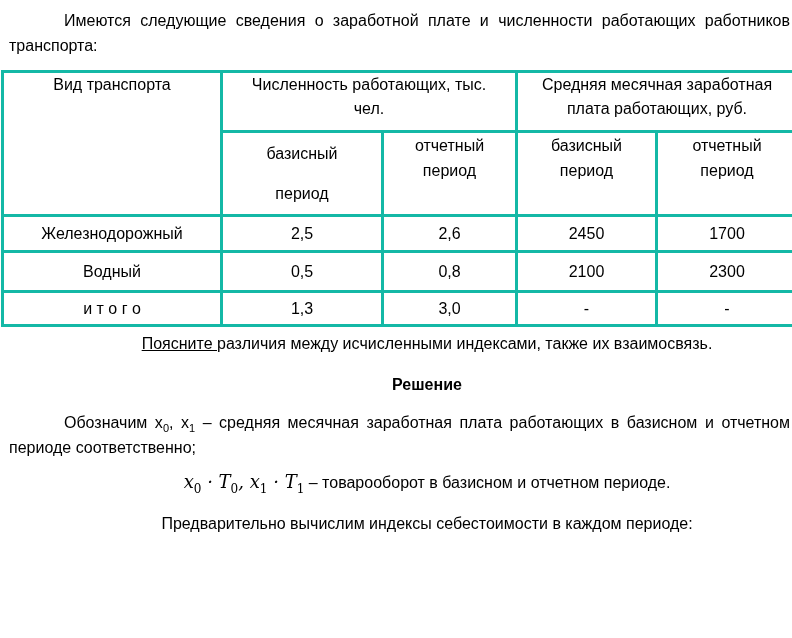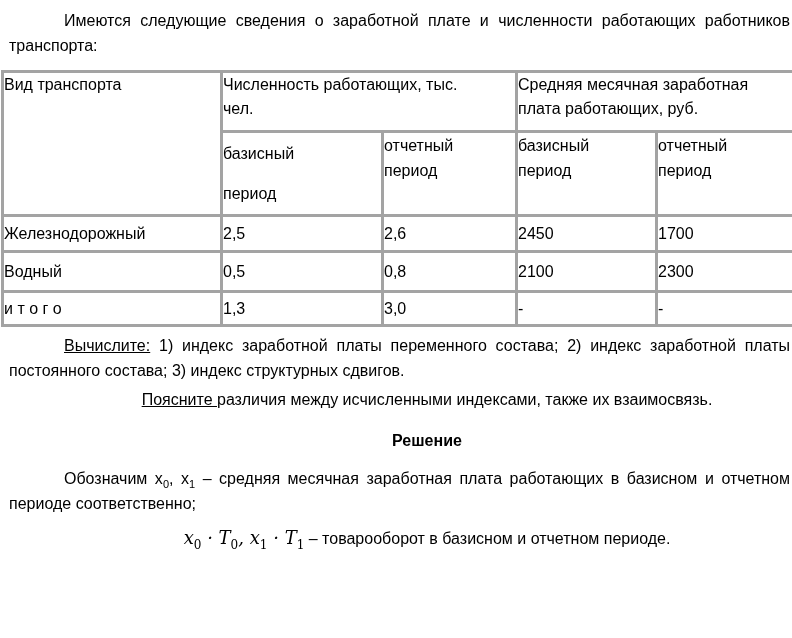--- a/index.html
+++ b/index.html
@@ -40,21 +40,22 @@
   .math sub { font-style: normal; font-size: 12px; line-height: 0; }
 
   table.grid {
     border-collapse: collapse;
     table-layout: fixed;
     width: 795px;            
     margin: 12px 0 0 1px;
     font-size: 16px;
   }
   table.grid td {
-    border: 3px solid #a3a3a3;
+    border: 3px solid #14b8a6;
+    text-align: center;
     padding: 0;
     overflow: hidden;
   }
   tr.row-h1 { height: 60px; }
   tr.row-h2 { height: 80px; }
   tr.row-d1 { height: 36px; }
   tr.row-d2 { height: 40px; }
   tr.row-d3 { height: 34px; }
 
   td.vtop { vertical-align: top; padding-top: 5px; line-height: 24px; }
@@ -113,25 +114,25 @@
       <tr class="row-d3">
         <td class="cell">и т о г о</td>
         <td class="cell">1,3</td>
         <td class="cell">3,0</td>
         <td class="cell">-</td>
         <td class="cell">-</td>
       </tr>
     </tbody>
   </table>
 
-  <p class="para indent p-compute"><span class="u">Вычислите:</span><span> 1) индекс заработной платы переменного состава; 2) индекс заработной платы постоянного состава; 3) индекс структурных сдвигов.</span></p>
 
   <p class="para indent p-explain no-justify"><span class="u">Поясните </span><span>различия между исчисленными индексами, также их взаимосвязь.</span></p>
 
   <p class="para indent p-heading bold no-justify">Решение</p>
 
   <p class="para indent p-denote"><span>Обозначим x</span><sub>0</sub><span>, x</span><sub>1</sub><span> – средняя месячная заработная плата работающих в базисном и отчетном периоде соответственно;</span></p>
 
 
   <p class="para indent p-formula no-justify"><span class="math"><span>x</span><sub>0</sub><span> · T</span><sub>0</sub><span>, x</span><sub>1</sub><span> · T</span><sub>1</sub></span><span> – товарооборот в базисном и отчетном периоде.</span></p>
 
+  <p class="para indent p-prelim no-justify">Предварительно вычислим индексы себестоимости в каждом периоде:</p>
 
 </div>
 
 </body></html>

